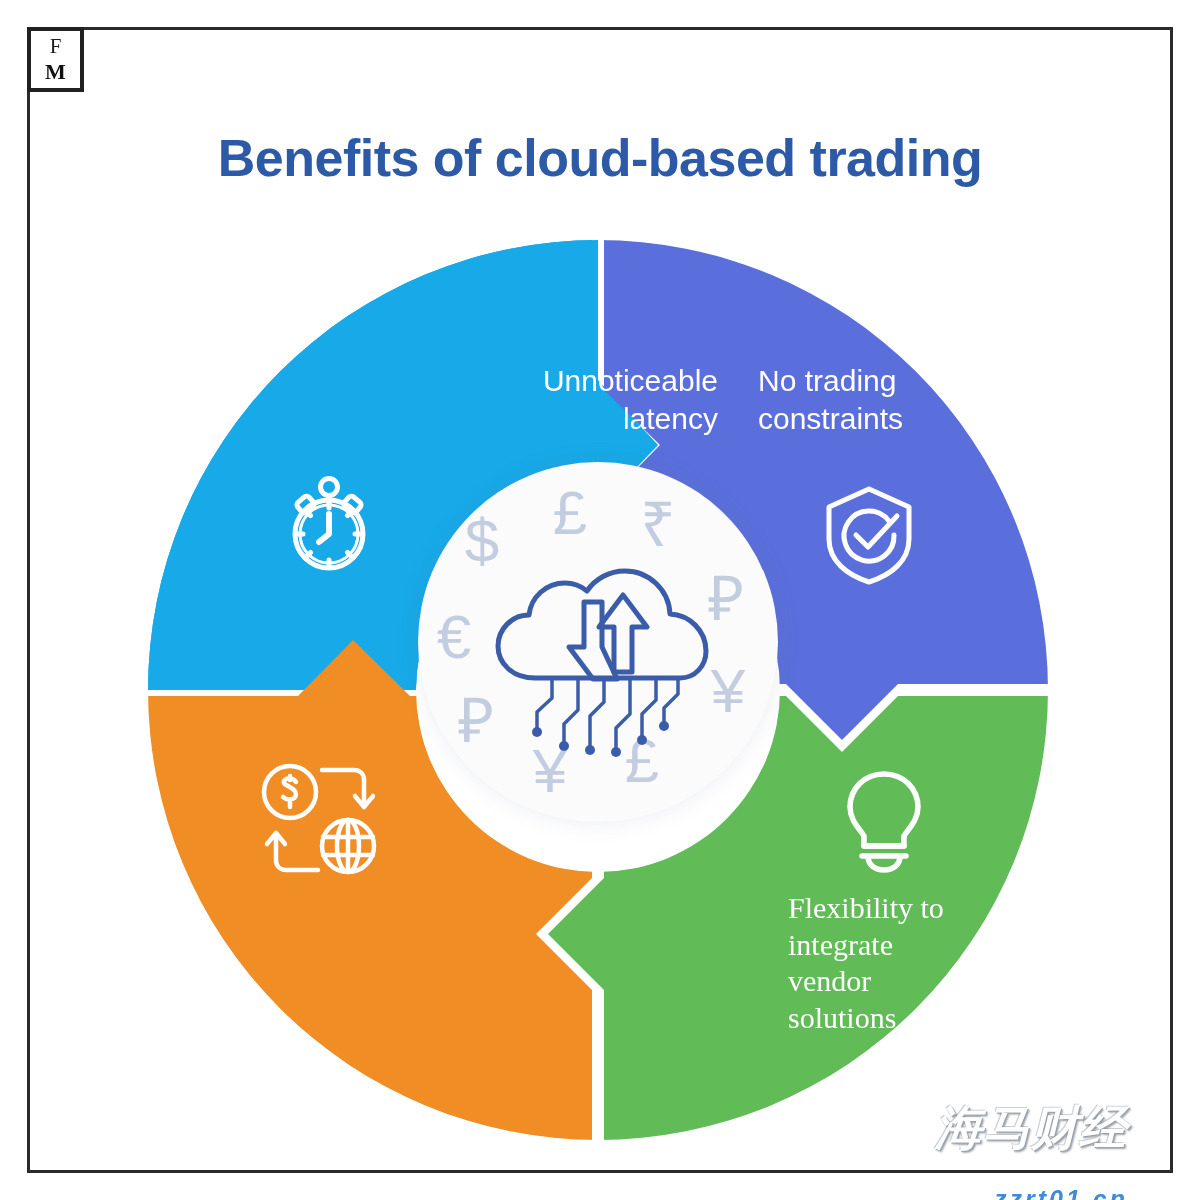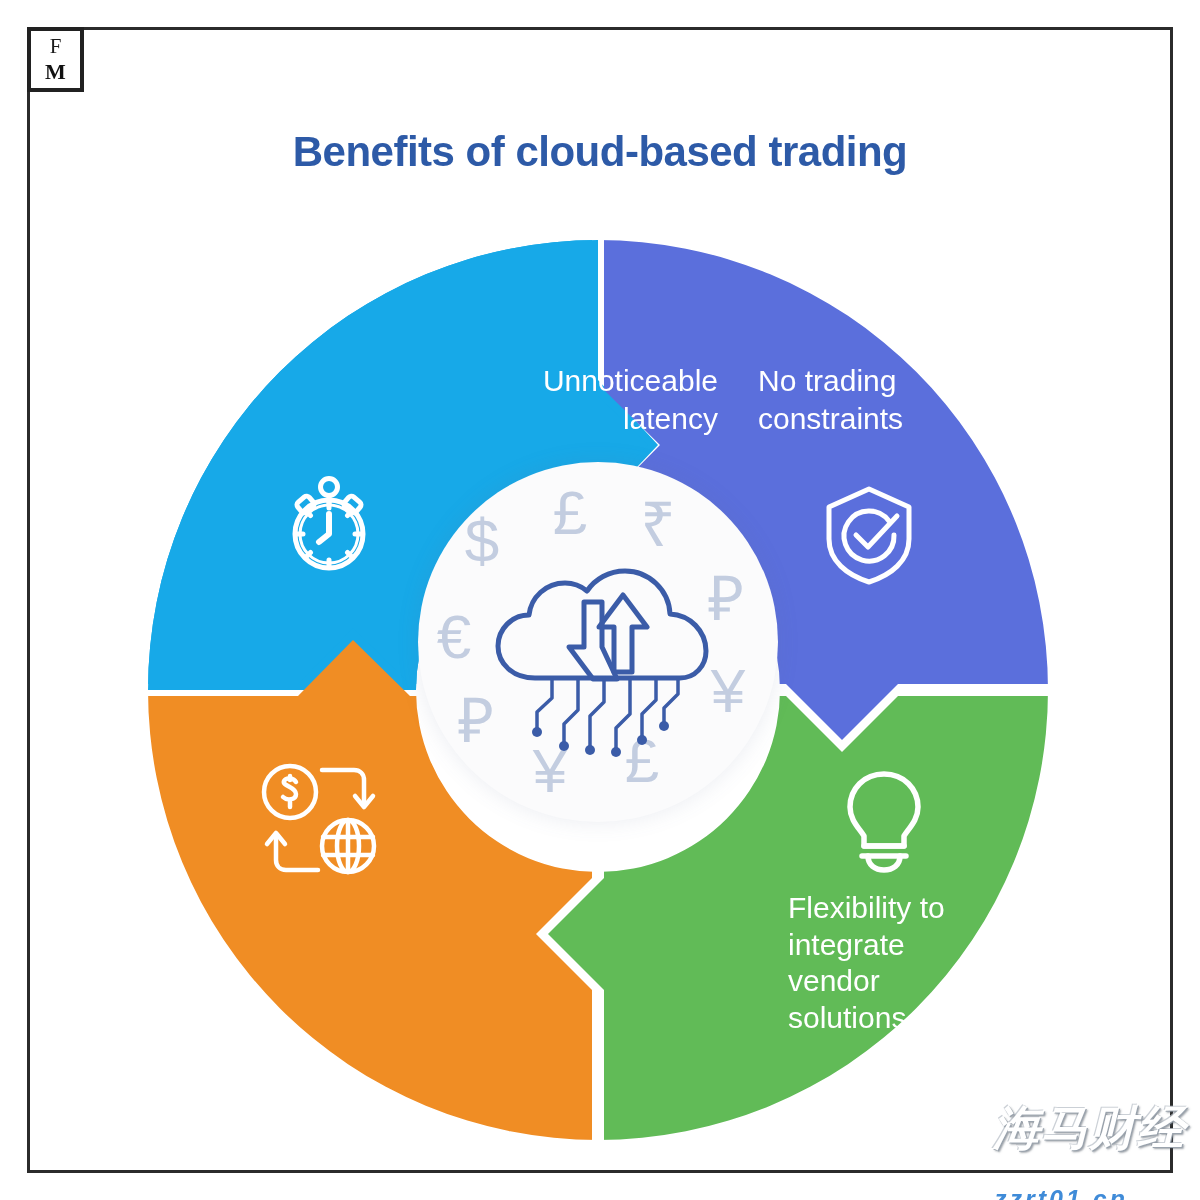--- a/index.html
+++ b/index.html
@@ -17,55 +17,55 @@
     background:#ffffff; border:4px solid #212121; z-index:6;
     display:flex; flex-direction:column; align-items:center; justify-content:center;
     line-height:1;
   }
   #logo .l-f{ font-family:"Liberation Serif", serif; font-size:21px; color:#1b1b1b; font-weight:400; }
   #logo .l-m{ font-family:"Liberation Serif", serif; font-size:22px; color:#111111; font-weight:700; margin-top:4px; }
 
   
   #title{
     position:absolute; left:0; top:128px; width:1200px; text-align:center;
-    font-size:42px; font-weight:700; color:#2d5aa7; letter-spacing:-0.5px;
+    font-size:52px; font-weight:700; color:#2d5aa7; letter-spacing:-0.5px;
     font-family:"Liberation Sans", sans-serif;
   }
 
   
   #stage{ position:absolute; left:148px; top:240px; width:900px; height:900px; }
   #donut{ position:absolute; left:0; top:0; width:900px; height:900px; }
 
   
   .qlabel{ position:absolute; color:#ffffff; font-size:30px; line-height:1.28; font-weight:400;
            font-family:"Liberation Sans", sans-serif; white-space:pre-line; }
   #lab-latency{ left:190px; top:122px; width:380px; text-align:right; }
   #lab-resource{ left:610px; top:122px; width:380px; text-align:left; }
-  #lab-flex{ left:640px; top:650px; width:330px; text-align:left; line-height:1.22; }
+  #lab-flex{ left:640px; top:650px; width:330px; text-align:left; line-height:1.22;font-family:Liberation Serif, serif; }
   #lab-cost{ left:150px; top:672px; width:430px; text-align:right; }
 
   
   .qicon{ position:absolute; }
   #icon-stopwatch{ left:133px; top:232px; }
   #icon-shield{   left:673px; top:243px; }
   #icon-bulb{     left:690px; top:528px; }
   #icon-exchange{ left:108px; top:520px; }
 
   
   #hub{
     position:absolute; left:270px; top:222px; width:360px; height:360px;
     border-radius:50%; background:#fbfbfc;
     box-shadow:0 0 22px rgba(90,110,150,.13);
   }
   #hub svg{ position:absolute; left:0; top:0; }
 
   
   #watermark{ position:absolute; left:930px; top:1095px; width:262px; height:100px; z-index:7; }
   #wm-cn{
-    position:absolute; left:5px; top:2px; width:250px; text-align:right;
+    position:absolute; left:5px; top:2px; width:250px; text-align:left;
     font-size:47px; font-weight:700; font-style:italic; color:#ffffff;
     font-family:"Liberation Sans", sans-serif; letter-spacing:1px;
     text-shadow: 1px 1px 0 #9aa3ad, 2px 2px 2px rgba(80,90,100,.55), -1px -1px 0 rgba(190,196,204,.8);
   }
   #wm-url{
     position:absolute; left:0px; top:62px; width:262px; text-align:center;
     font-size:25px; font-weight:700; font-style:italic; color:#3f8bd8;
     font-family:"Liberation Sans", sans-serif; letter-spacing:3px;margin-top:28px;
   }
 </style>

